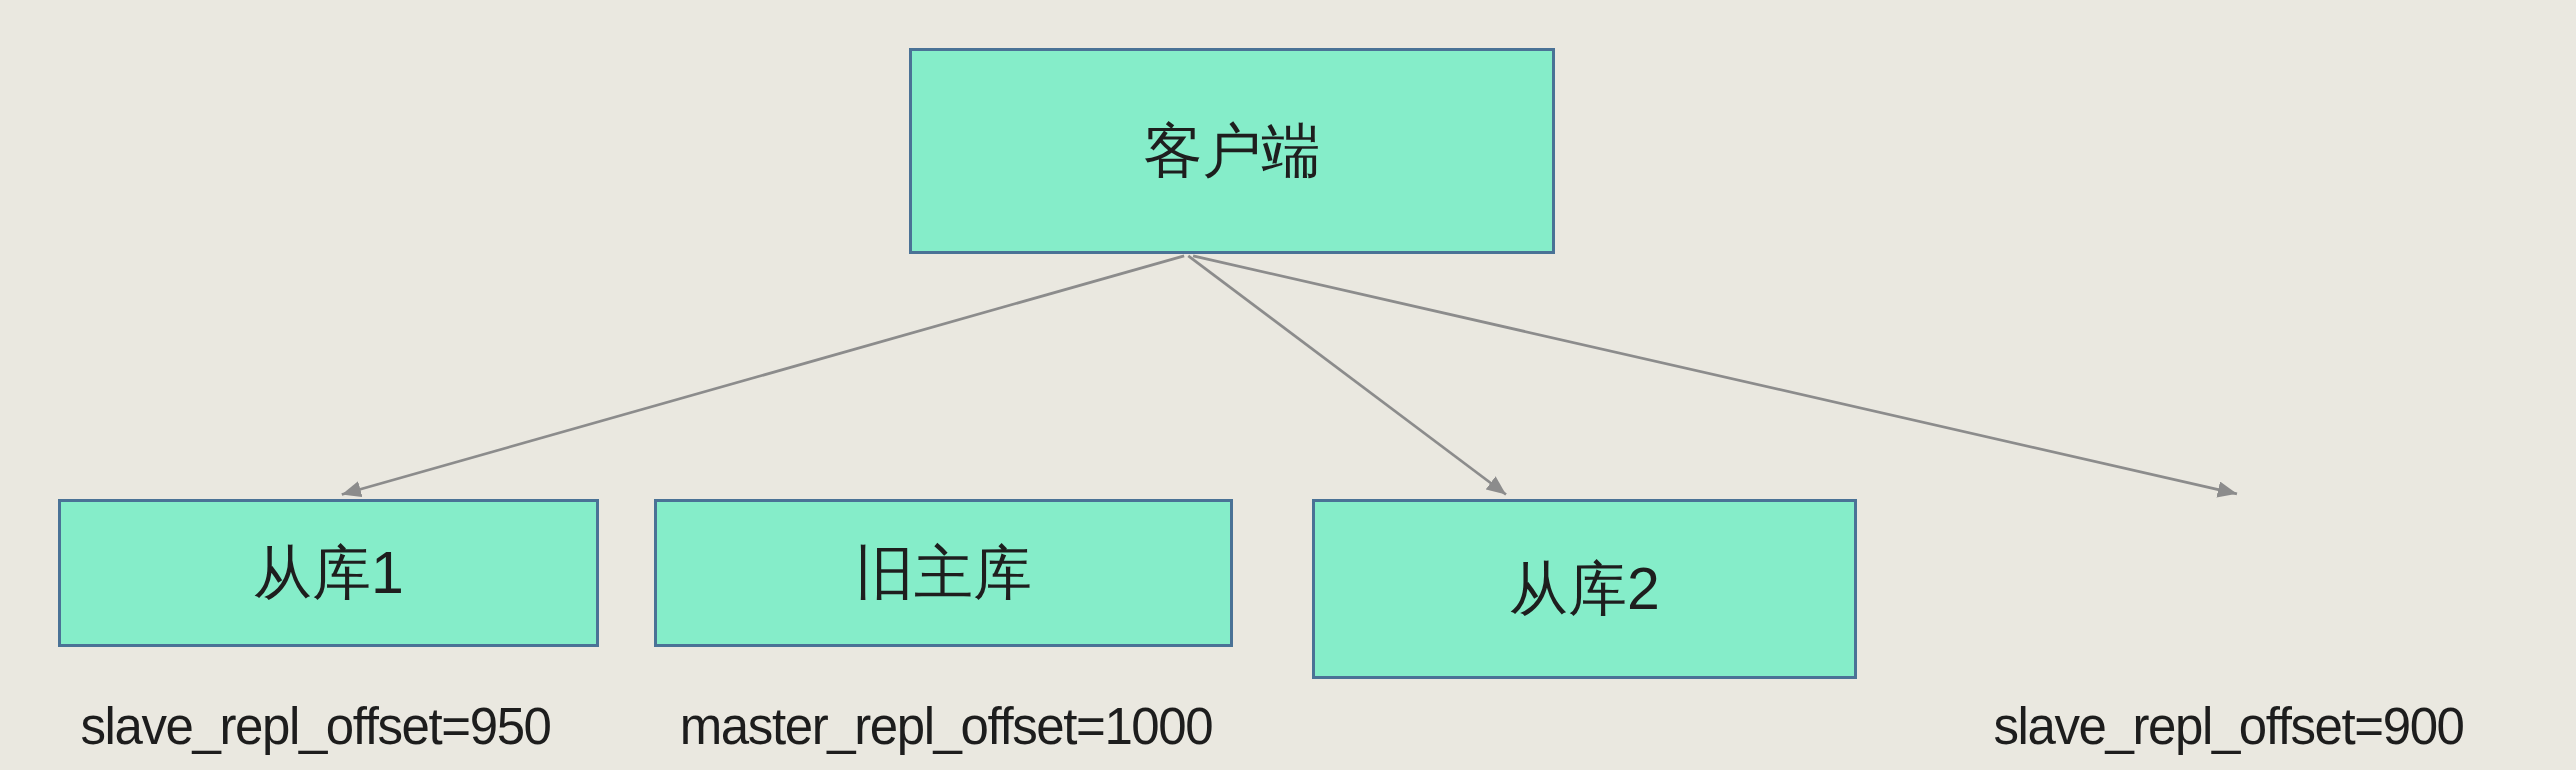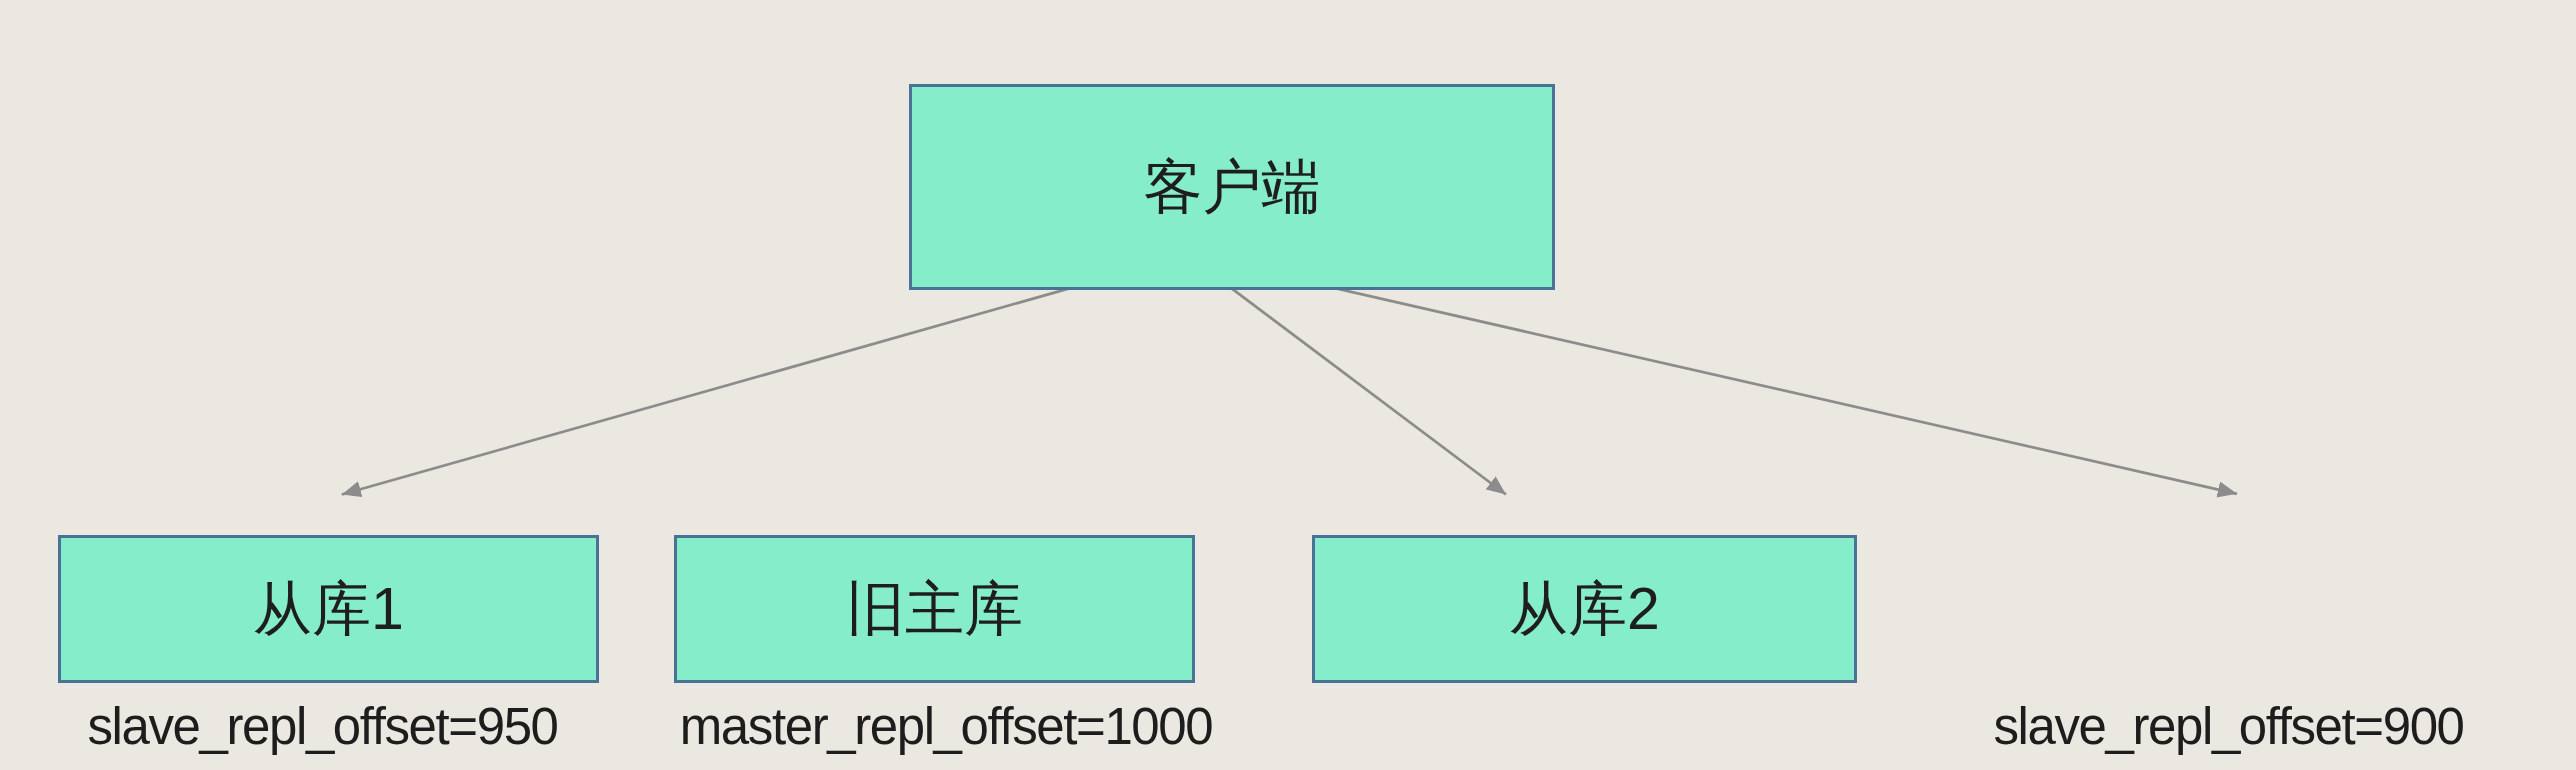--- a/index.html
+++ b/index.html
@@ -28,40 +28,39 @@
     box-sizing: border-box;
     background: #85edc9;
     border: 3.4px solid #4a7296;
     display: flex;
     align-items: center;
     justify-content: center;
     color: #1e1e1e;
     font-size: 59px;
     line-height: 1;
     white-space: nowrap;
-    margin-top: 36px;
   }
   .node-client { left: 909px; top: 48px;  width: 646px; height: 206px; }
   .node-b1     { left: 58px;   top: 499px; width: 541px; height: 148px; justify-content: center; }
-  .node-b2     { left: 674px;  top: 499px; width: 521px; height: 148px; }
-  .node-b3     { left: 1312px; top: 499px; width: 545px; height: 148px; text-align: right; }
+  .node-b2     { left: 654px;  top: 499px; width: 579px; height: 148px; }
+  .node-b3     { left: 1312px; top: 499px; width: 545px; height: 180px; text-align: right; }
   .node-b4     { left: 1956px; top: 499px; width: 545px; height: 148px; }
   .offset-label {
     position: absolute;
     top: 688px;
     height: 76px;
     display: flex;
     align-items: center;
     justify-content: center;
     font-size: 51px;
     letter-spacing: -1.4px;
     color: #1d1d1d;
     white-space: nowrap;
   }
-  .offset-o1 { left: 52px;   width: 541px; }
+  .offset-o1 { left: 45px;   width: 541px; }
   .offset-o2 { left: 646px;  width: 600px; }
   .offset-o3 { left: 1312px; width: 545px; }
   .offset-o4 { left: 1956px; width: 545px; text-align: center; }
 </style>
 </head>
 <body>
 
 <div class="canvas">
 
   <svg class="edges" viewBox="0 0 3746 1121" xmlns="http://www.w3.org/2000/svg">

